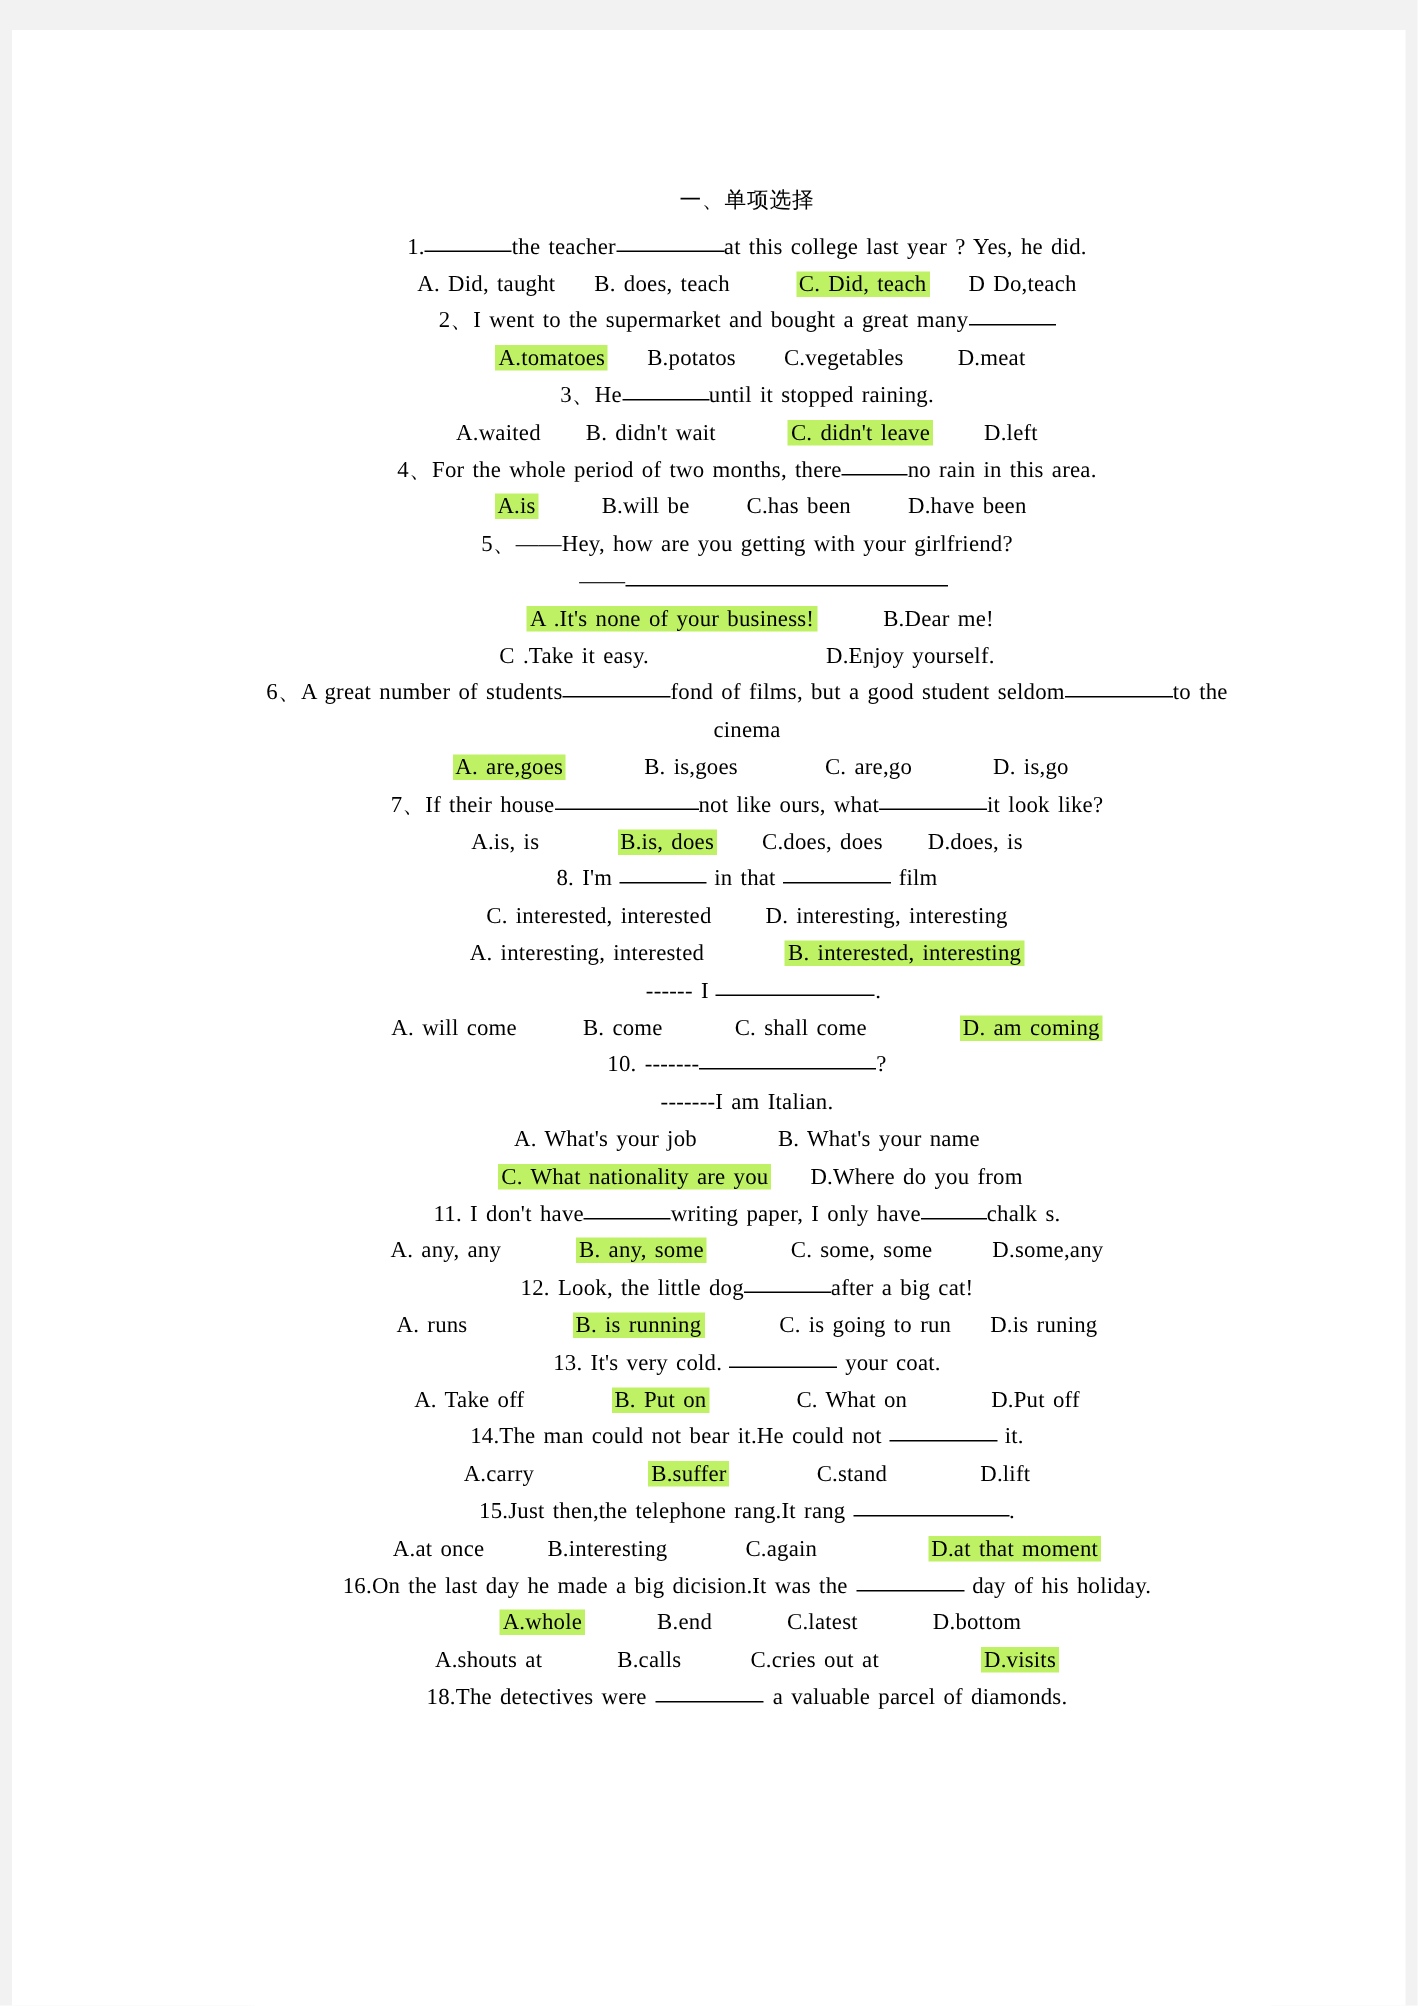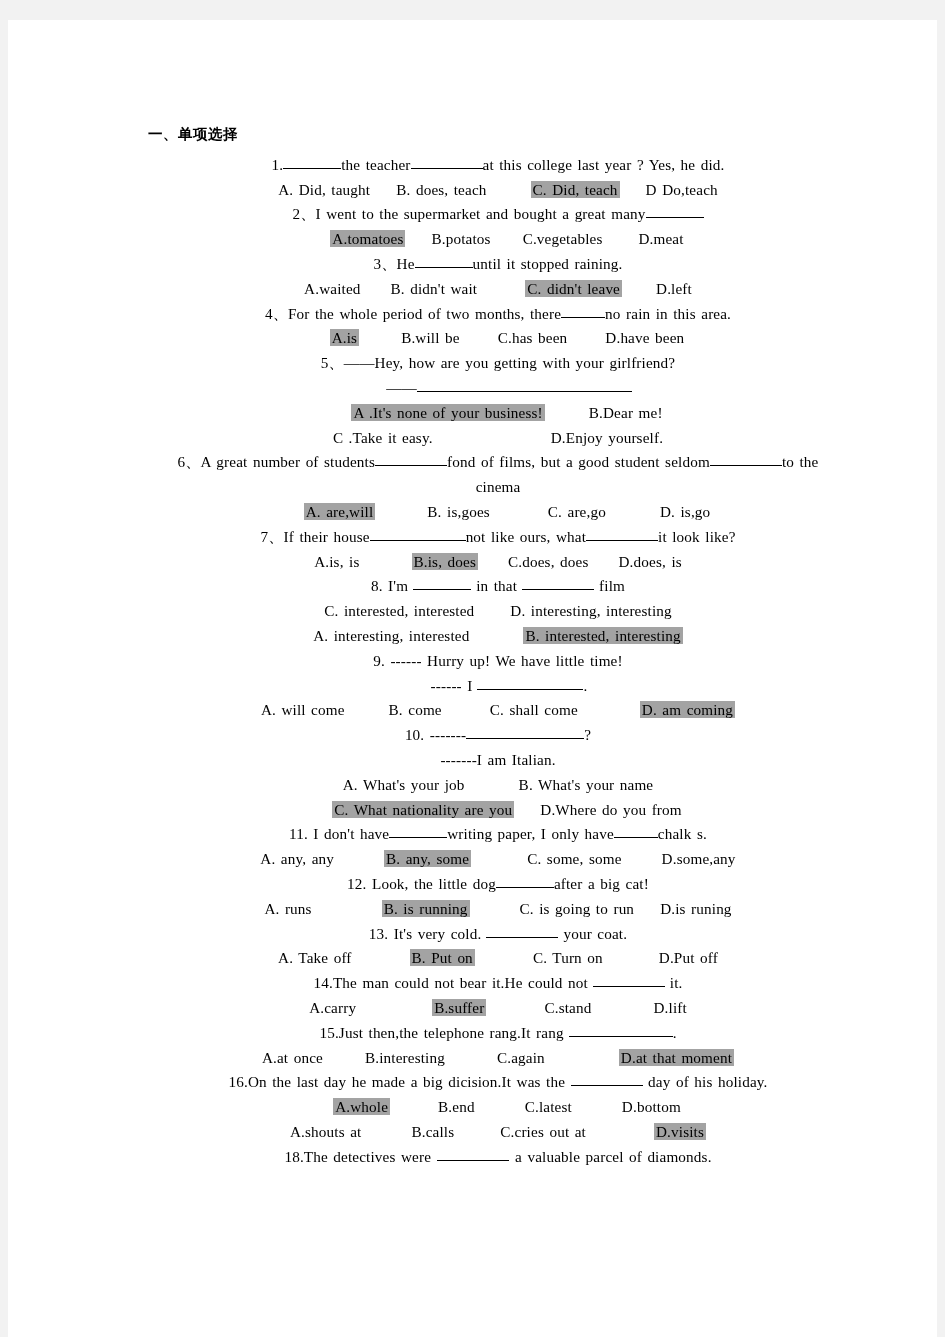--- a/index.html
+++ b/index.html
@@ -31,36 +31,37 @@
     box-sizing: border-box;
   }
   .content {
     position: absolute;
     left: 140px;
     top: 105px;
     width: 700px;
   }
   .heading {
     font-family: "DejaVu Sans", "Liberation Sans", sans-serif;
-    font-weight: bold;
+    font-weight: normal;
     font-size: 14.5px;
     letter-spacing: 0.5px;
     margin: 0 0 9px 0;
     line-height: 1.3;
+    text-align: center;
   }
   .q-line {
     font-size: 15.2px;
     line-height: 24.8px;
     white-space: pre-wrap;
     word-spacing: 1.5px;
     letter-spacing: 0.15px;
     text-align: center;
   }
   .hl {
-    background: #a3a3a3;
+    background: #bef264;
     padding: 0 2px;
     margin-left: 18px;
   }
   .blank {
     display: inline-block;
     border-bottom: 1px solid #000;
     vertical-align: 1px;
   }
   .b-sm { width: 44px; }
   .b-md { width: 58px; }
@@ -91,46 +92,45 @@
       <div class="q-line"><span>4、For the whole period of two months, there</span><span class="blank b-sm"></span><span>no rain in this area.</span></div>
       <div class="q-line"><span class="hl">A.is</span><span class="sp" style="width:42px"></span><span>B.will be</span><span class="sp" style="width:38px"></span><span>C.has been</span><span class="sp" style="width:38px"></span><span>D.have been</span></div>
 
       <div class="q-line"><span>5、——Hey, how are you getting with your girlfriend?</span></div>
       <div class="q-line indent-1"><span>——</span><span class="blank b-xxl"></span></div>
       <div class="q-line"><span class="hl">A .It's none of your business!</span><span class="sp" style="width:44px"></span><span>B.Dear me!</span></div>
       <div class="q-line"><span>C .Take it easy.</span><span class="sp" style="width:118px"></span><span>D.Enjoy yourself.</span></div>
 
       <div class="q-line"><span>6、A great number of students</span><span class="blank b-lg"></span><span>fond of films, but a good student seldom</span><span class="blank b-lg"></span><span>to the</span></div>
       <div class="q-line"><span>cinema</span></div>
-      <div class="q-line"><span class="hl">A. are,will</span><span class="sp" style="width:52px"></span><span>B. is,goes</span><span class="sp" style="width:58px"></span><span>C. are,go</span><span class="sp" style="width:54px"></span><span>D. is,go</span></div>
+      <div class="q-line"><span class="hl">A. are,goes</span><span class="sp" style="width:52px"></span><span>B. is,goes</span><span class="sp" style="width:58px"></span><span>C. are,go</span><span class="sp" style="width:54px"></span><span>D. is,go</span></div>
 
       <div class="q-line"><span>7、If their house</span><span class="blank b-xl"></span><span>not like ours, what</span><span class="blank b-lg"></span><span>it look like?</span></div>
       <div class="q-line"><span>A.is, is</span><span class="sp" style="width:34px"></span><span class="hl">B.is, does</span><span class="sp" style="width:30px"></span><span>C.does, does</span><span class="sp" style="width:30px"></span><span>D.does, is</span></div>
 
       <div class="q-line"><span>8. I'm</span><span class="sp" style="width:5px"></span><span class="blank b-md"></span><span class="sp" style="width:5px"></span><span>in that</span><span class="sp" style="width:5px"></span><span class="blank b-lg"></span><span class="sp" style="width:5px"></span><span>film</span></div>
       <div class="q-line"><span>C. interested, interested</span><span class="sp" style="width:36px"></span><span>D. interesting, interesting</span></div>
       <div class="q-line"><span>A. interesting, interested</span><span class="sp" style="width:36px"></span><span class="hl">B. interested, interesting</span></div>
 
-      <div class="q-line"><span>9. ------ Hurry up! We have little time!</span></div>
       <div class="q-line indent-1"><span>------ I</span><span class="sp" style="width:5px"></span><span class="blank" style="width:106px"></span><span>.</span></div>
       <div class="q-line"><span>A. will come</span><span class="sp" style="width:44px"></span><span>B. come</span><span class="sp" style="width:48px"></span><span>C. shall come</span><span class="sp" style="width:44px"></span><span class="hl">D. am coming</span></div>
 
       <div class="q-line"><span>10. -------</span><span class="blank" style="width:118px"></span><span>?</span></div>
       <div class="q-line"><span>-------I am Italian.</span></div>
       <div class="q-line"><span>A. What's your job</span><span class="sp" style="width:54px"></span><span>B. What's your name</span></div>
       <div class="q-line"><span class="hl">C. What nationality are you</span><span class="sp" style="width:26px"></span><span>D.Where do you from</span></div>
 
       <div class="q-line"><span>11. I don't have</span><span class="blank b-md"></span><span>writing paper, I only have</span><span class="blank b-sm"></span><span>chalk s.</span></div>
       <div class="q-line"><span>A. any, any</span><span class="sp" style="width:32px"></span><span class="hl">B. any, some</span><span class="sp" style="width:56px"></span><span>C. some, some</span><span class="sp" style="width:40px"></span><span>D.some,any</span></div>
 
       <div class="q-line"><span>12. Look, the little dog</span><span class="blank b-md"></span><span>after a big cat!</span></div>
       <div class="q-line"><span>A. runs</span><span class="sp" style="width:52px"></span><span class="hl">B. is running</span><span class="sp" style="width:50px"></span><span>C. is going to run</span><span class="sp" style="width:26px"></span><span>D.is runing</span></div>
 
       <div class="q-line"><span>13. It's very cold.</span><span class="sp" style="width:5px"></span><span class="blank b-lg"></span><span class="sp" style="width:5px"></span><span>your coat.</span></div>
-      <div class="q-line"><span>A. Take off</span><span class="sp" style="width:40px"></span><span class="hl">B. Put on</span><span class="sp" style="width:58px"></span><span>C. Turn on</span><span class="sp" style="width:56px"></span><span>D.Put off</span></div>
+      <div class="q-line"><span>A. Take off</span><span class="sp" style="width:40px"></span><span class="hl">B. Put on</span><span class="sp" style="width:58px"></span><span>C. What on</span><span class="sp" style="width:56px"></span><span>D.Put off</span></div>
 
       <div class="q-line"><span>14.The man could not bear it.He could not</span><span class="sp" style="width:5px"></span><span class="blank b-lg"></span><span class="sp" style="width:5px"></span><span>it.</span></div>
       <div class="q-line"><span>A.carry</span><span class="sp" style="width:58px"></span><span class="hl">B.suffer</span><span class="sp" style="width:58px"></span><span>C.stand</span><span class="sp" style="width:62px"></span><span>D.lift</span></div>
 
       <div class="q-line"><span>15.Just then,the telephone rang.It rang</span><span class="sp" style="width:5px"></span><span class="blank" style="width:104px"></span><span>.</span></div>
       <div class="q-line"><span>A.at once</span><span class="sp" style="width:42px"></span><span>B.interesting</span><span class="sp" style="width:52px"></span><span>C.again</span><span class="sp" style="width:56px"></span><span class="hl">D.at that moment</span></div>
 
       <div class="q-line"><span>16.On the last day he made a big dicision.It was the</span><span class="sp" style="width:6px"></span><span class="blank b-lg"></span><span class="sp" style="width:5px"></span><span>day of his holiday.</span></div>
       <div class="q-line"><span class="hl">A.whole</span><span class="sp" style="width:48px"></span><span>B.end</span><span class="sp" style="width:50px"></span><span>C.latest</span><span class="sp" style="width:50px"></span><span>D.bottom</span></div>
 

